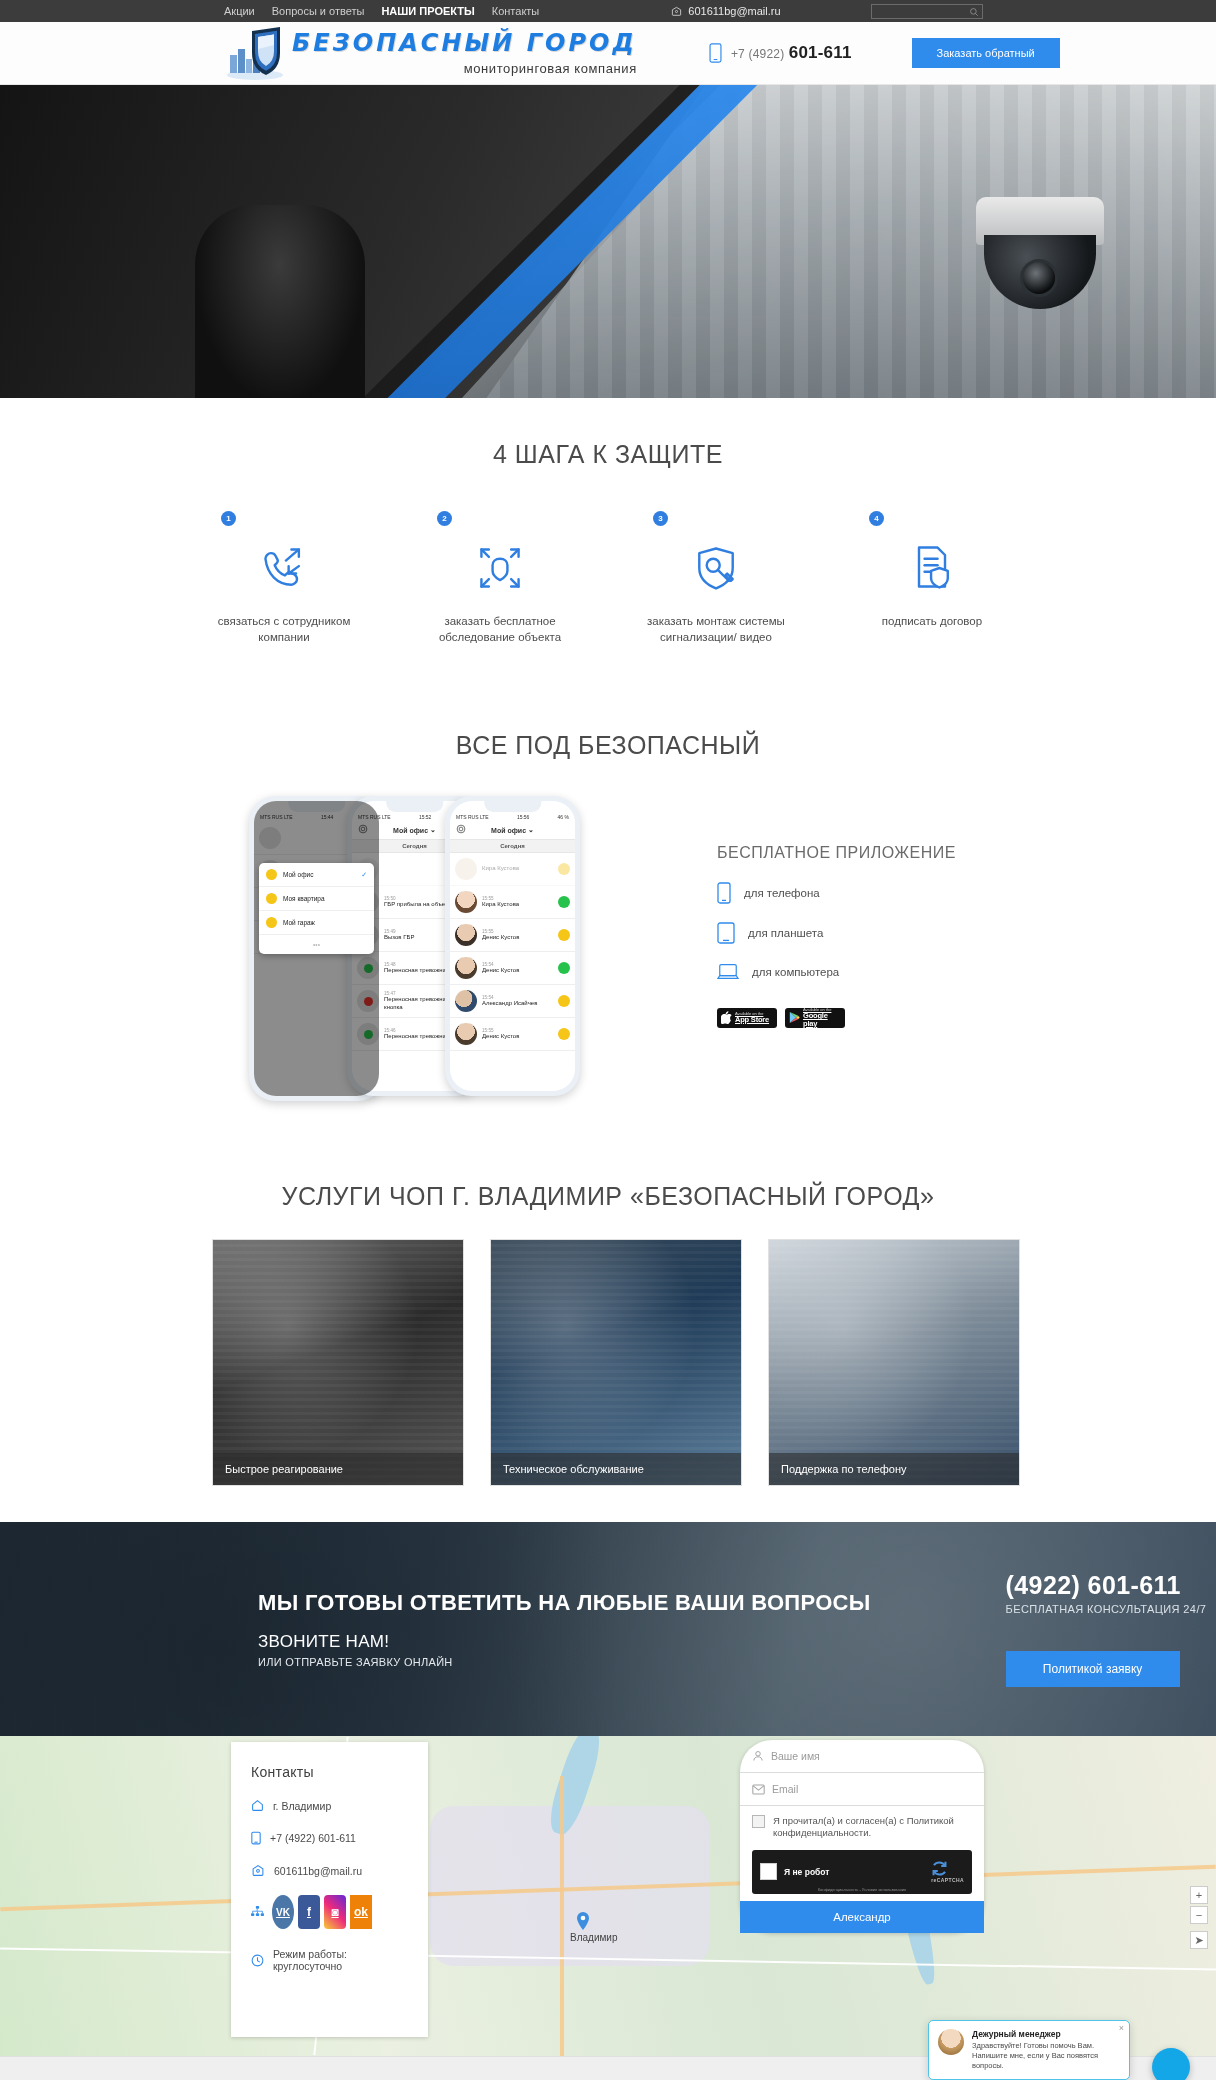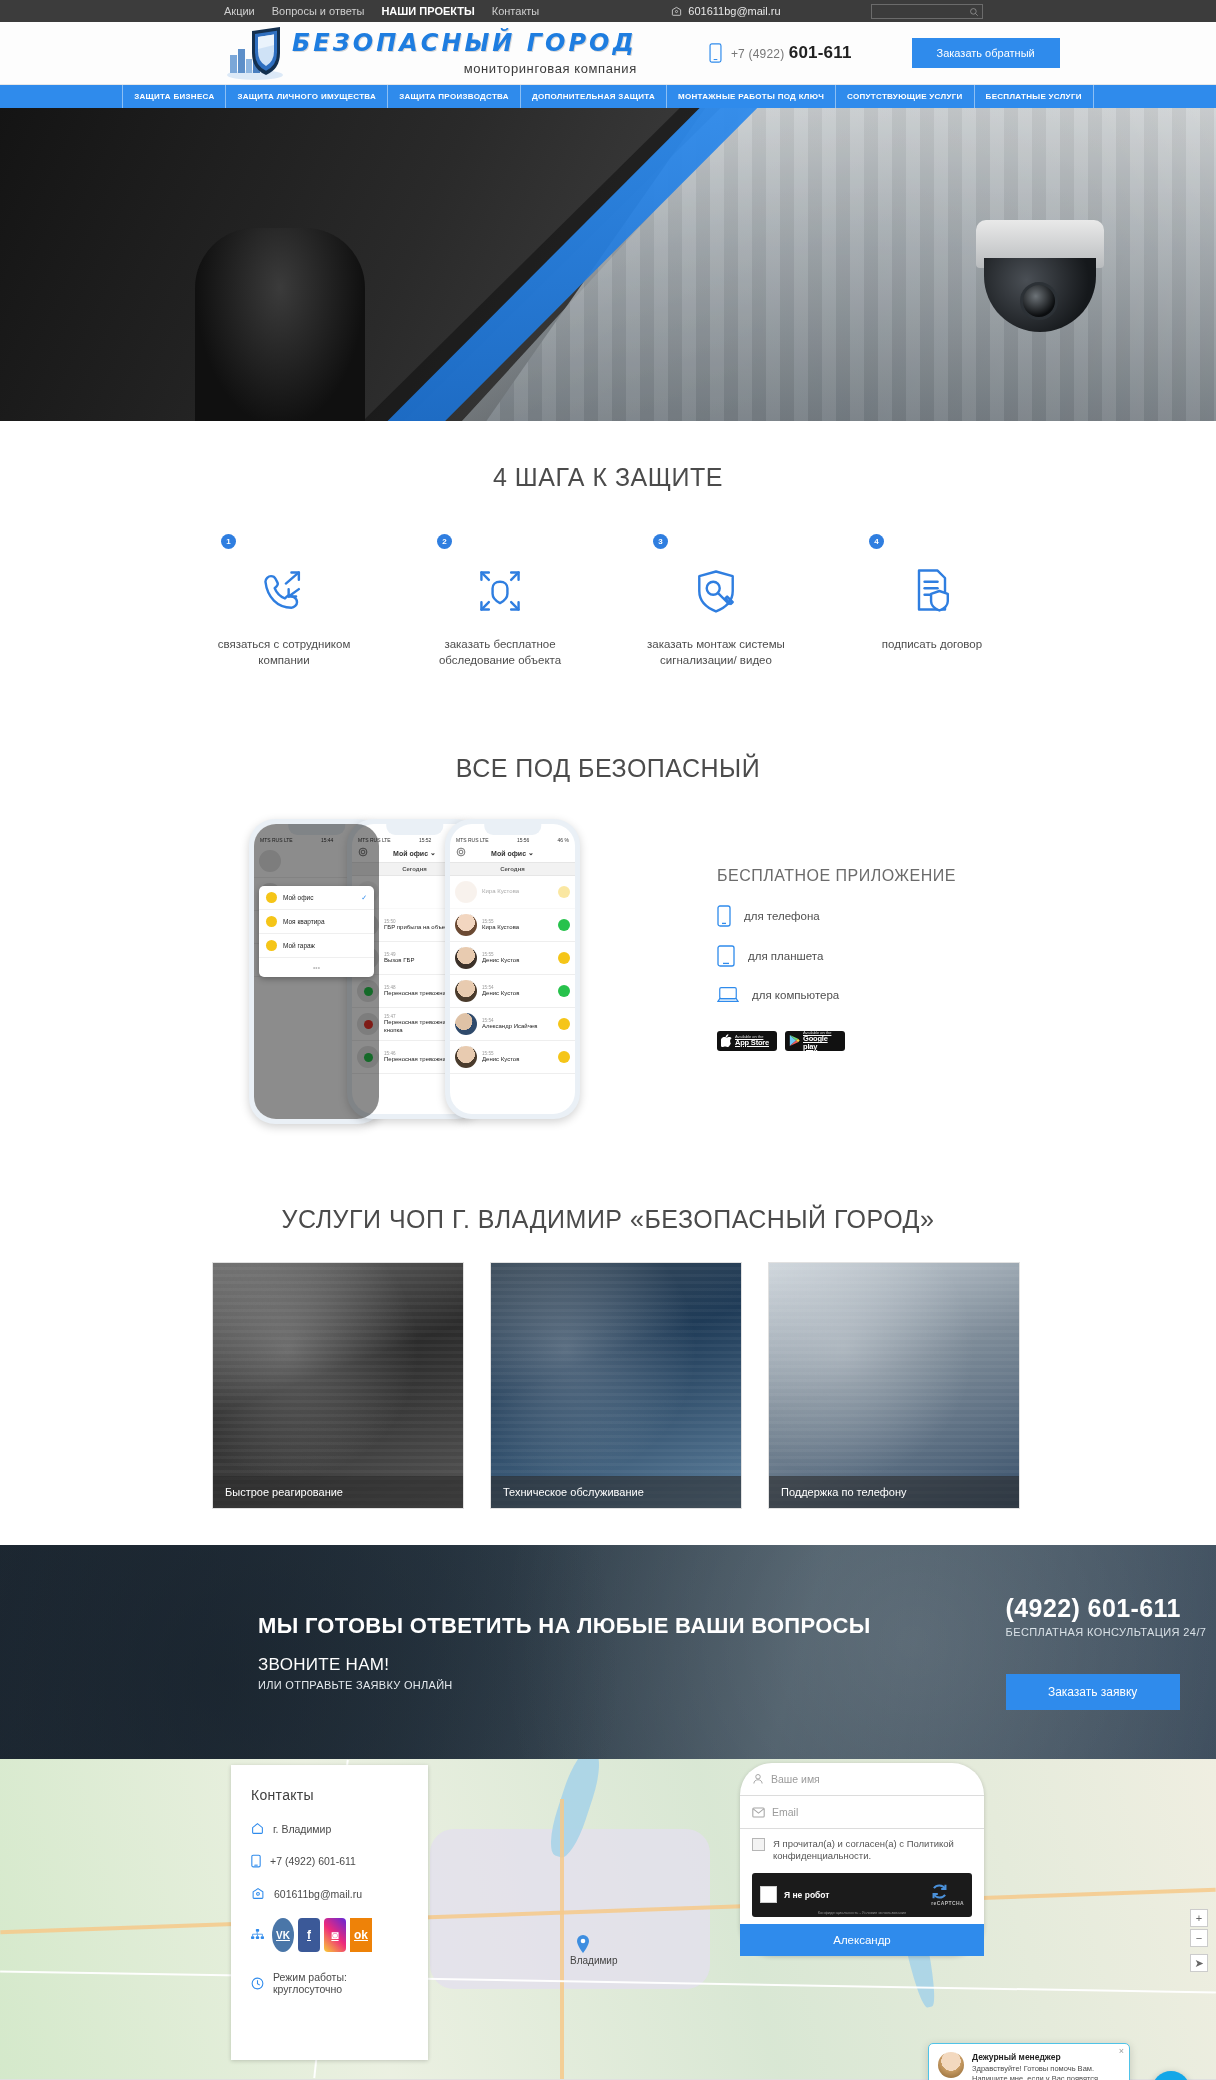--- a/index.html
+++ b/index.html
@@ -489,29 +489,20 @@
       </span>
       <span class="phone-num">
         <span class="small">+7 (4922)</span>
         <span class="big">601-611</span>
       </span>
     </div>
 
     <button class="cta-header">Заказать обратный</button>
   </header>
 
-  <nav class="mainnav">
-    <a href="#">ЗАЩИТА БИЗНЕСА</a>
-    <a href="#">ЗАЩИТА ЛИЧНОГО ИМУЩЕСТВА</a>
-    <a href="#">ЗАЩИТА ПРОИЗВОДСТВА</a>
-    <a href="#">ДОПОЛНИТЕЛЬНАЯ ЗАЩИТА</a>
-    <a href="#">МОНТАЖНЫЕ РАБОТЫ ПОД КЛЮЧ</a>
-    <a href="#">СОПУТСТВУЮЩИЕ УСЛУГИ</a>
-    <a href="#">БЕСПЛАТНЫЕ УСЛУГИ</a>
-  </nav>
 
   <section class="hero">
     <div class="hero-left"></div>
     <div class="hero-right"></div>
     <div class="hero-room"></div>
     <div class="hero-diag2"></div>
     <div class="hero-diag"></div>
     <div class="hero-figure"></div>
     <div class="hero-cam">
       <div class="body"></div>
@@ -891,21 +882,21 @@
   <section class="cta">
     <div class="cta-inner">
       <div class="cta-left">
         <h2>МЫ ГОТОВЫ ОТВЕТИТЬ НА ЛЮБЫЕ ВАШИ ВОПРОСЫ</h2>
         <div class="cta-call">ЗВОНИТЕ НАМ!</div>
         <div class="cta-sub">ИЛИ ОТПРАВЬТЕ ЗАЯВКУ ОНЛАЙН</div>
       </div>
       <div class="cta-right">
         <div class="cta-phone">(4922) 601-611</div>
         <div class="cta-cons">БЕСПЛАТНАЯ КОНСУЛЬТАЦИЯ 24/7</div>
-        <button class="cta-btn">Заказать заявку</button>
+        <button class="cta-btn">Политикой заявку</button>
       </div>
     </div>
   </section>
 
   <section class="mapsec">
     <div class="map-bg"></div>
     <div class="urban" style="left:430px;top:70px;width:280px;height:160px;"></div>
     <div class="river" style="left:560px;top:-10px;width:30px;height:110px;transform:rotate(18deg)"></div>
     <div class="river" style="left:900px;top:70px;width:22px;height:180px;transform:rotate(-12deg)"></div>
     <div class="road" style="left:0;top:150px;width:1216px;height:4px;transform:rotate(-2deg)"></div>

